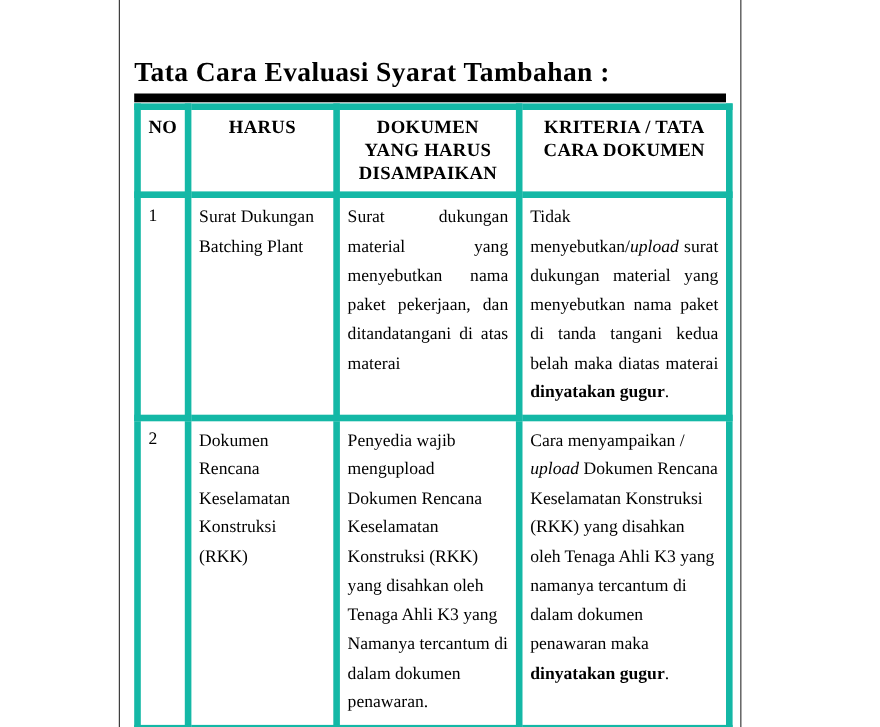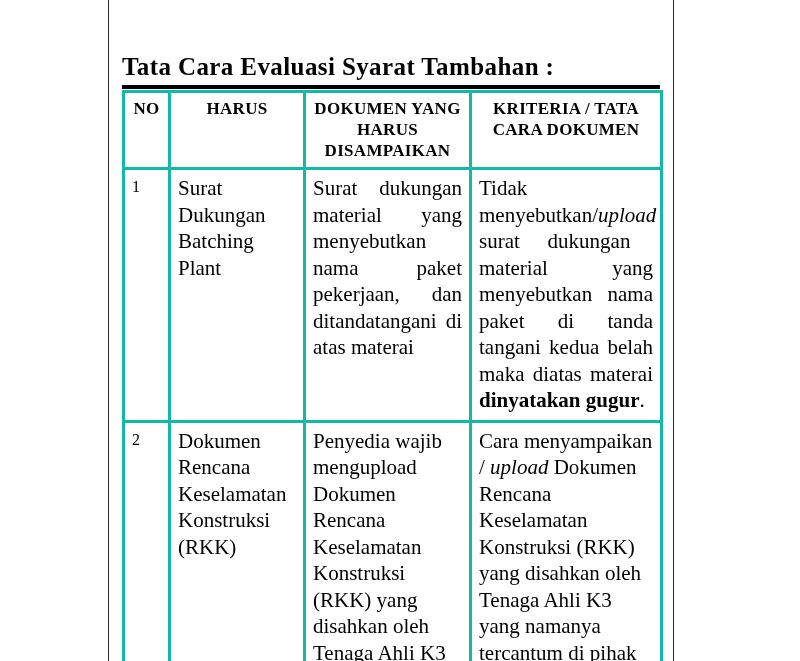--- a/index.html
+++ b/index.html
@@ -36,34 +36,34 @@
 
   
   .doc-title {
     font-family: "Liberation Serif", "DejaVu Serif", serif;
     font-weight: bold;
     font-size: 25px;
     line-height: 30px;
     letter-spacing: 0.4px;
     white-space: nowrap;
     padding-bottom: 3px;
-    border-bottom: 4px solid #000000;
+    border-bottom: 8px solid #000000;
     margin: 0 0 0 0;
   }
 
   
   table.eval-table {
     border-collapse: collapse;
     width: 538px;
     table-layout: fixed;
     margin-top: 1px;
   }
   table.eval-table th,
   table.eval-table td {
-    border: 3px solid #14b8a6;
+    border: 6px solid #14b8a6;
     vertical-align: top;
     padding: 5px 7px 6px 7px;
     margin-top: 47px;
   }
 
   col.c-no     { width: 46px;  }
   col.c-uraian { width: 135px; }
   col.c-dok    { width: 166px; }
   col.c-krit   { width: 191px; }
 
@@ -72,21 +72,21 @@
     vertical-align: middle;
     font-weight: bold;
     font-size: 17px;
     line-height: 21px;
     letter-spacing: 0.3px;
     height: 57px;
     padding: 3px 4px;
   }
 
   tbody td {
-    font-size: 21px;
+    font-size: 16px;
     line-height: 26.5px;
     font-weight: normal;
   }
   td.cell-no {
     text-align: left;
     font-size: 16px;
     line-height: 24px;
     padding-left: 8px;
   }
   td.cell-uraian {
@@ -138,18 +138,18 @@
       <tr class="row-1">
         <td class="cell-no">1</td>
         <td class="cell-uraian">Surat Dukungan Batching Plant</td>
         <td class="cell-dok">Surat dukungan material yang menyebutkan nama paket pekerjaan, dan ditandatangani di atas materai</td>
         <td class="cell-krit"><span>Tidak menyebutkan/</span><em class="term">upload</em><span> surat dukungan material yang menyebutkan nama paket di tanda tangani kedua belah maka diatas materai </span><strong class="verdict">dinyatakan gugur</strong><span>.</span></td>
       </tr>
       <tr class="row-2">
         <td class="cell-no">2</td>
         <td class="cell-uraian">Dokumen Rencana Keselamatan Konstruksi (RKK)</td>
         <td class="cell-dok">Penyedia wajib mengupload Dokumen Rencana Keselamatan Konstruksi (RKK) yang disahkan oleh Tenaga Ahli K3 yang Namanya tercantum di dalam dokumen penawaran.</td>
-        <td class="cell-krit"><span>Cara menyampaikan / </span><em class="term">upload</em><span> Dokumen Rencana Keselamatan Konstruksi (RKK) yang disahkan oleh Tenaga Ahli K3 yang namanya tercantum di pihak dokumen penawaran maka </span><strong class="verdict">dinyatakan gugur</strong><span>.</span></td>
+        <td class="cell-krit"><span>Cara menyampaikan / </span><em class="term">upload</em><span> Dokumen Rencana Keselamatan Konstruksi (RKK) yang disahkan oleh Tenaga Ahli K3 yang namanya tercantum di dalam dokumen penawaran maka </span><strong class="verdict">dinyatakan gugur</strong><span>.</span></td>
       </tr>
     </tbody>
   </table>
 
 </div>
 
 </body></html>

